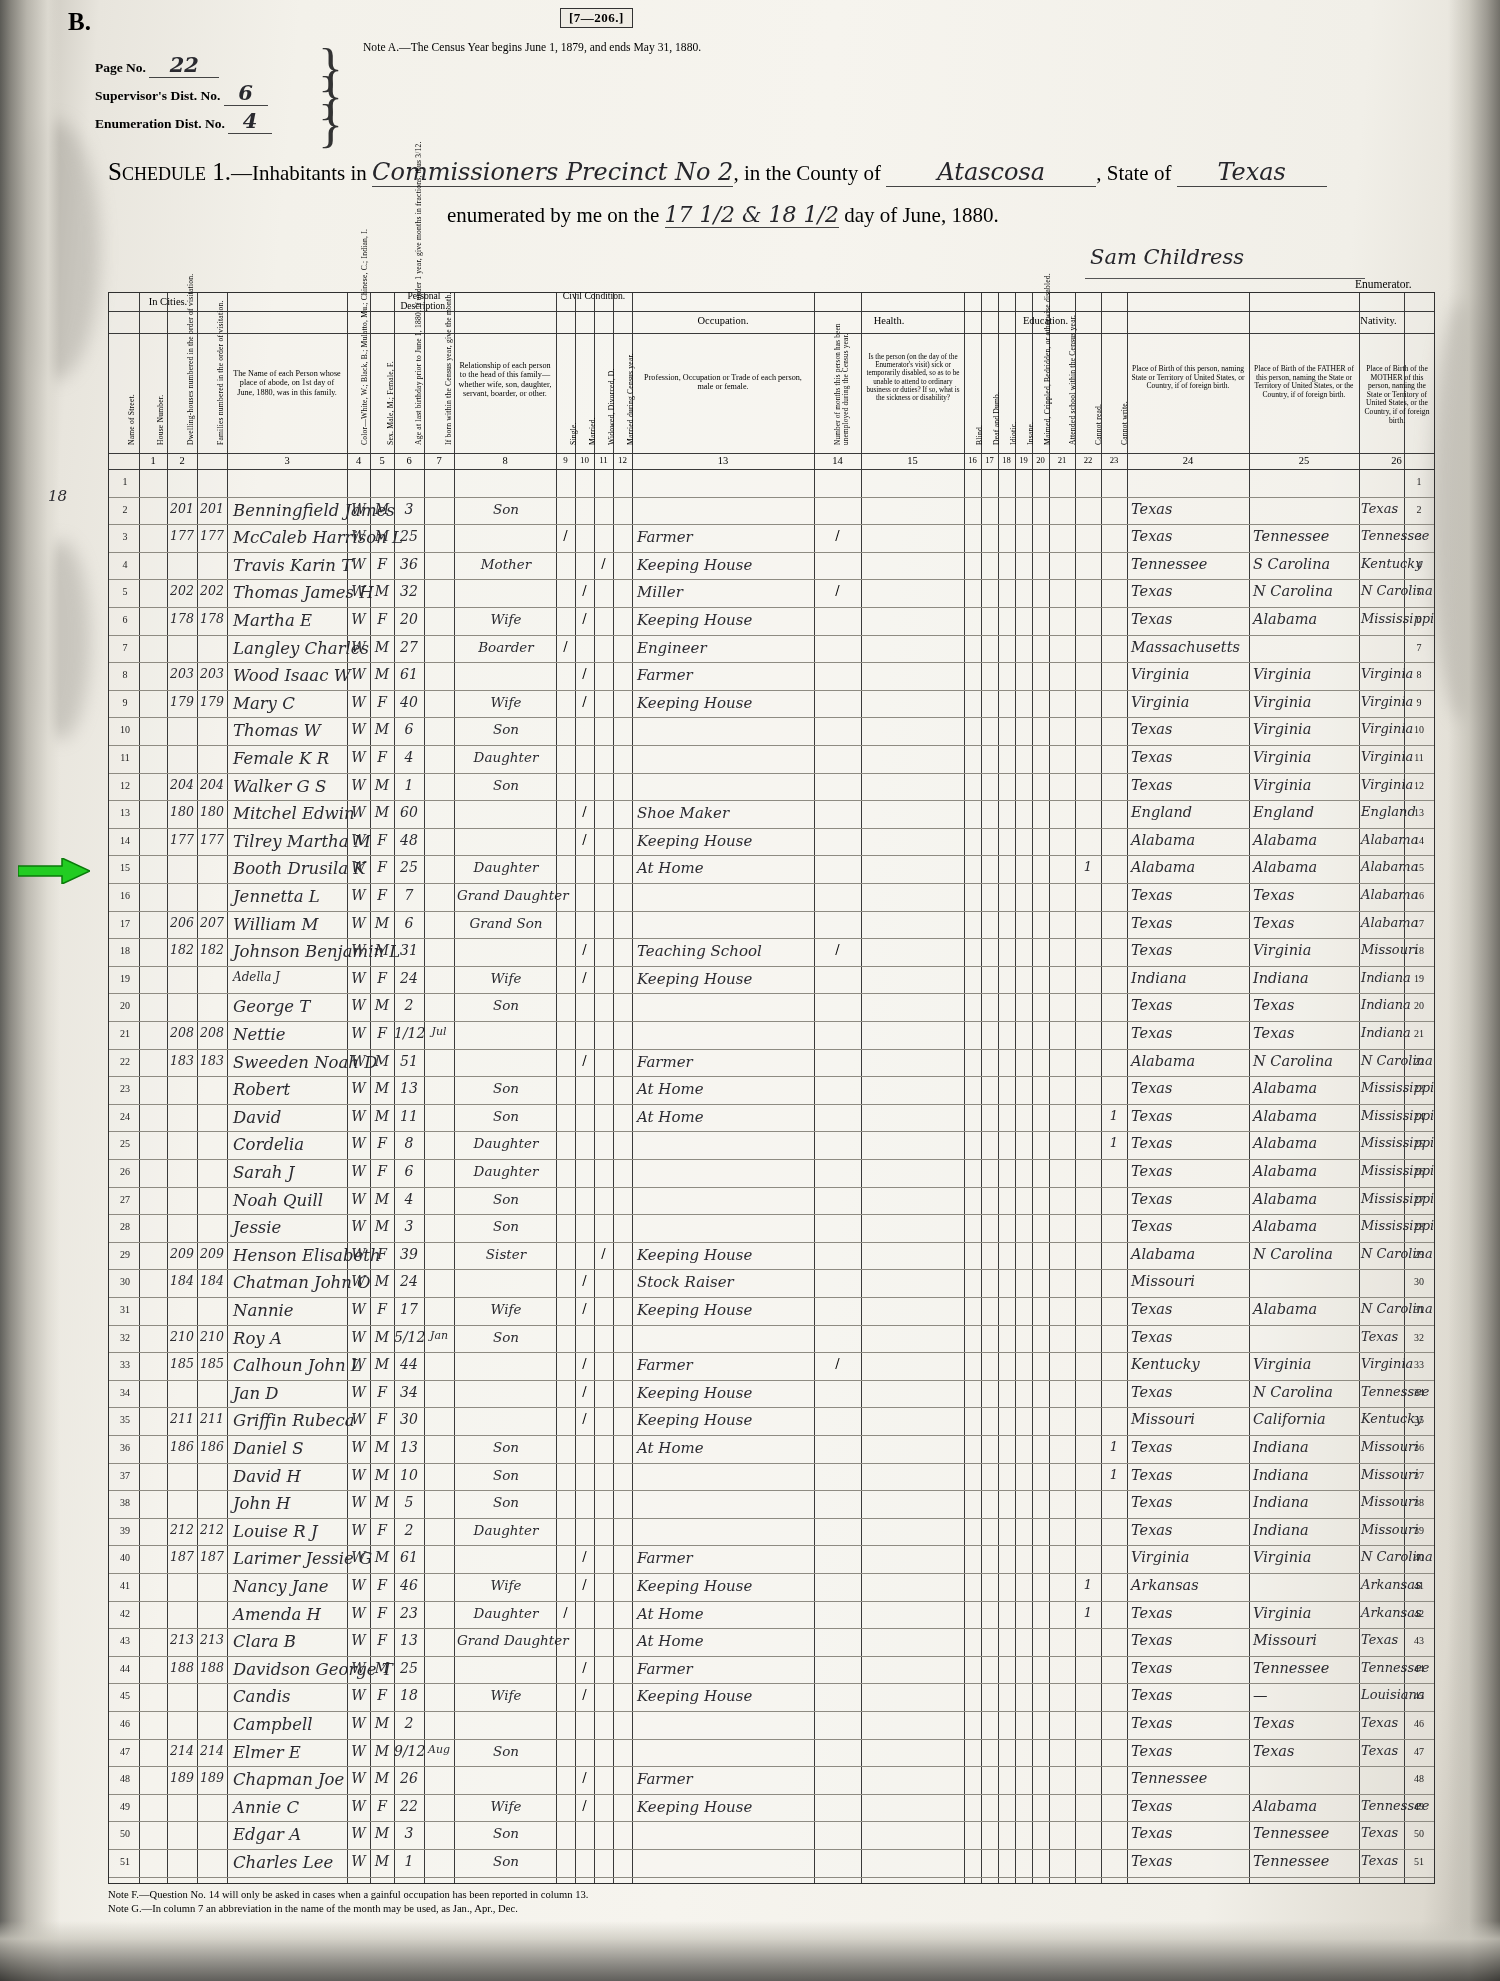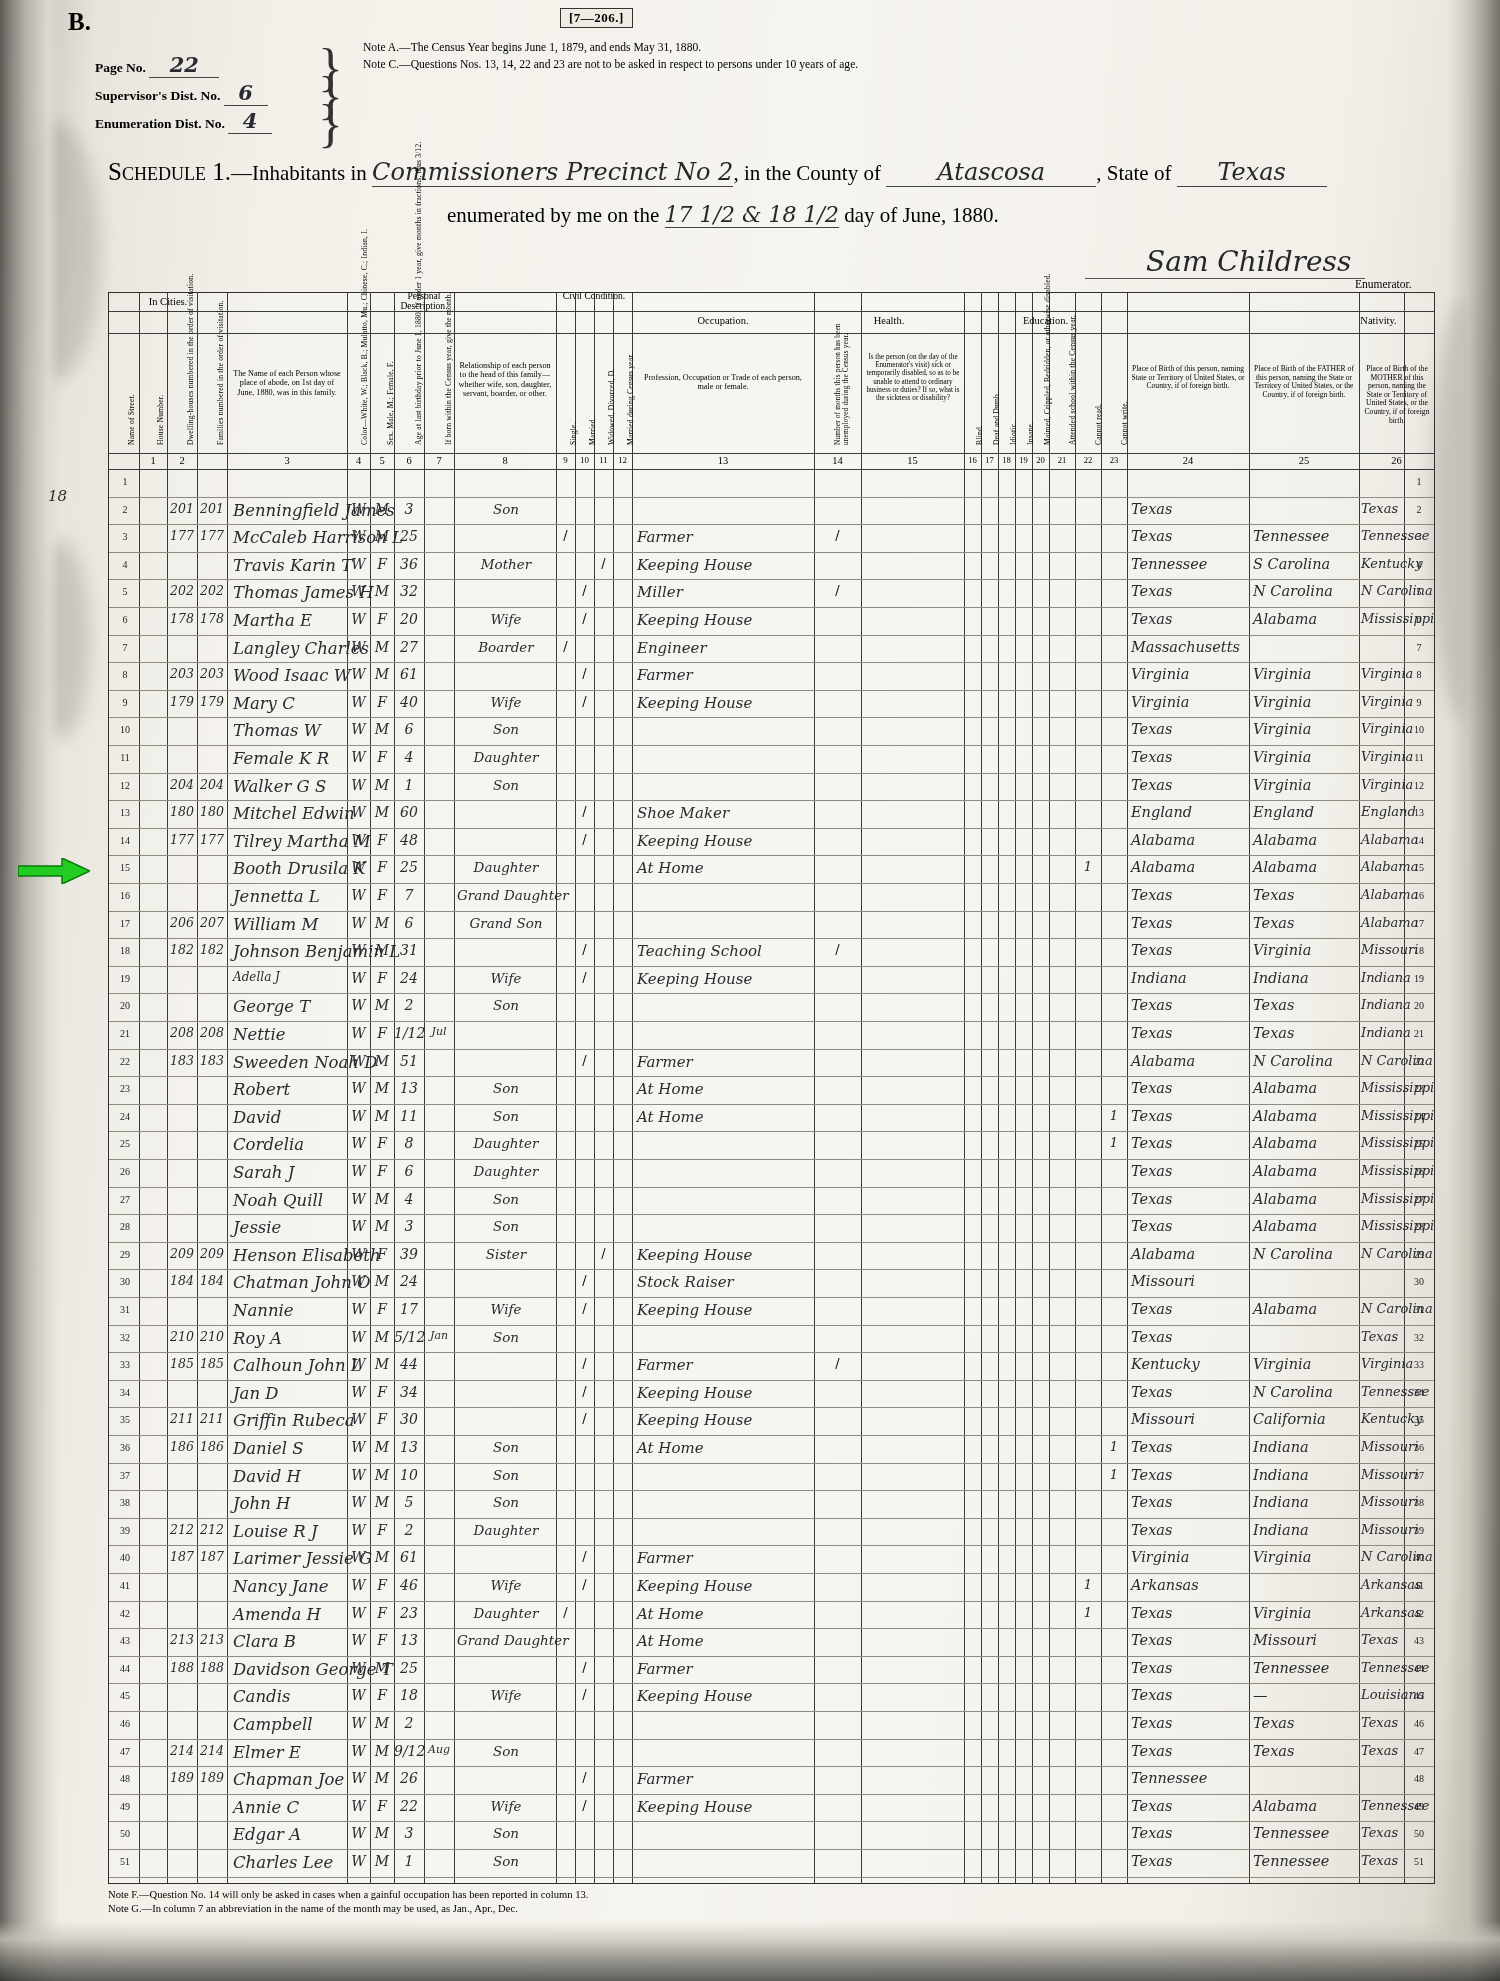--- a/index.html
+++ b/index.html
@@ -35,21 +35,21 @@
   .form-no{position:absolute;left:560px;top:8px;font-size:13px;font-weight:bold;letter-spacing:.5px;border:1px solid #333;padding:1px 8px;background:#efece4;}
   .lbl{position:absolute;font-size:13.5px;font-family:"Liberation Serif",serif;font-weight:bold;}
   .script{font-family:"DejaVu Serif", serif;font-style:italic;color:#26262b;}
   .hand{font-family:"DejaVu Serif",serif;font-style:italic;color:#2a2a30;}
   .ul{border-bottom:1px solid #444;display:inline-block;min-width:40px;text-align:center;}
   .notes{position:absolute;left:363px;top:40px;width:770px;font-size:11.6px;line-height:16.5px;}
   .brace{position:absolute;font-size:52px;line-height:40px;color:#333;font-family:"Liberation Serif",serif;}
   .schedule{position:absolute;left:108px;top:158px;font-size:21px;}
   .sched-cap{font-variant:small-caps;font-size:25px;}
   .enum-line{position:absolute;left:447px;top:202px;font-size:21px;}
-  .sig{position:absolute;left:1146px;top:245px;font-size:28px;}
+  .sig{position:absolute;left:1090px;top:245px;font-size:21px;}
   .enumerator{position:absolute;left:1355px;top:278px;font-size:11.5px;}
 
   
   .tbl{position:absolute;left:108px;top:292px;width:1325px;height:1590px;border:1.4px solid #2f2f2f;background:rgba(255,255,255,.16);}
   .vline{position:absolute;top:0;bottom:0;width:1px;background:#3a3a3a;}
   .hline{position:absolute;left:0;right:0;height:1px;background:#3a3a3a;}
   .rowline{position:absolute;left:0;right:0;height:1px;background:#8e8b82;}
   .grphead{position:absolute;font-size:10.5px;text-align:center;font-family:"Liberation Serif",serif;}
   .rot{position:absolute;transform-origin:0 0;transform:rotate(-90deg);font-size:7.6px;white-space:nowrap;font-family:"Liberation Serif",serif;letter-spacing:.2px;}
   .colcap{position:absolute;font-size:8.2px;text-align:center;line-height:9.4px;font-family:"Liberation Serif",serif;}
@@ -89,21 +89,20 @@
   <div class="lbl" style="left:95px;top:108px;">
     <span>Enumeration Dist. No.</span>
     <span class="ul hand" style="font-size:21px;width:44px;">4</span>
   </div>
   <div class="brace" style="left:318px;top:48px;">}</div>
   <div class="brace" style="left:318px;top:76px;">}</div>
   <div class="brace" style="left:318px;top:104px;">}</div>
 
   <div class="notes">
     <div>Note A.—The Census Year begins June 1, 1879, and ends May 31, 1880.</div>
-    <div>Note C.—Questions Nos. 13, 14, 22 and 23 are not to be asked in respect to persons under 10 years of age.</div>
   </div>
 
   <div class="schedule">
     <span class="sched-cap">Schedule 1.</span><span>—Inhabitants in</span>
     <span class="ul script" style="font-size:24px;min-width:330px;">Commissioners Precinct No 2</span><span>, in the County of</span>
     <span class="ul script" style="font-size:24px;min-width:210px;">Atascosa</span><span>, State of</span>
     <span class="ul script" style="font-size:24px;min-width:150px;">Texas</span>
   </div>
 
   <div class="enum-line">

